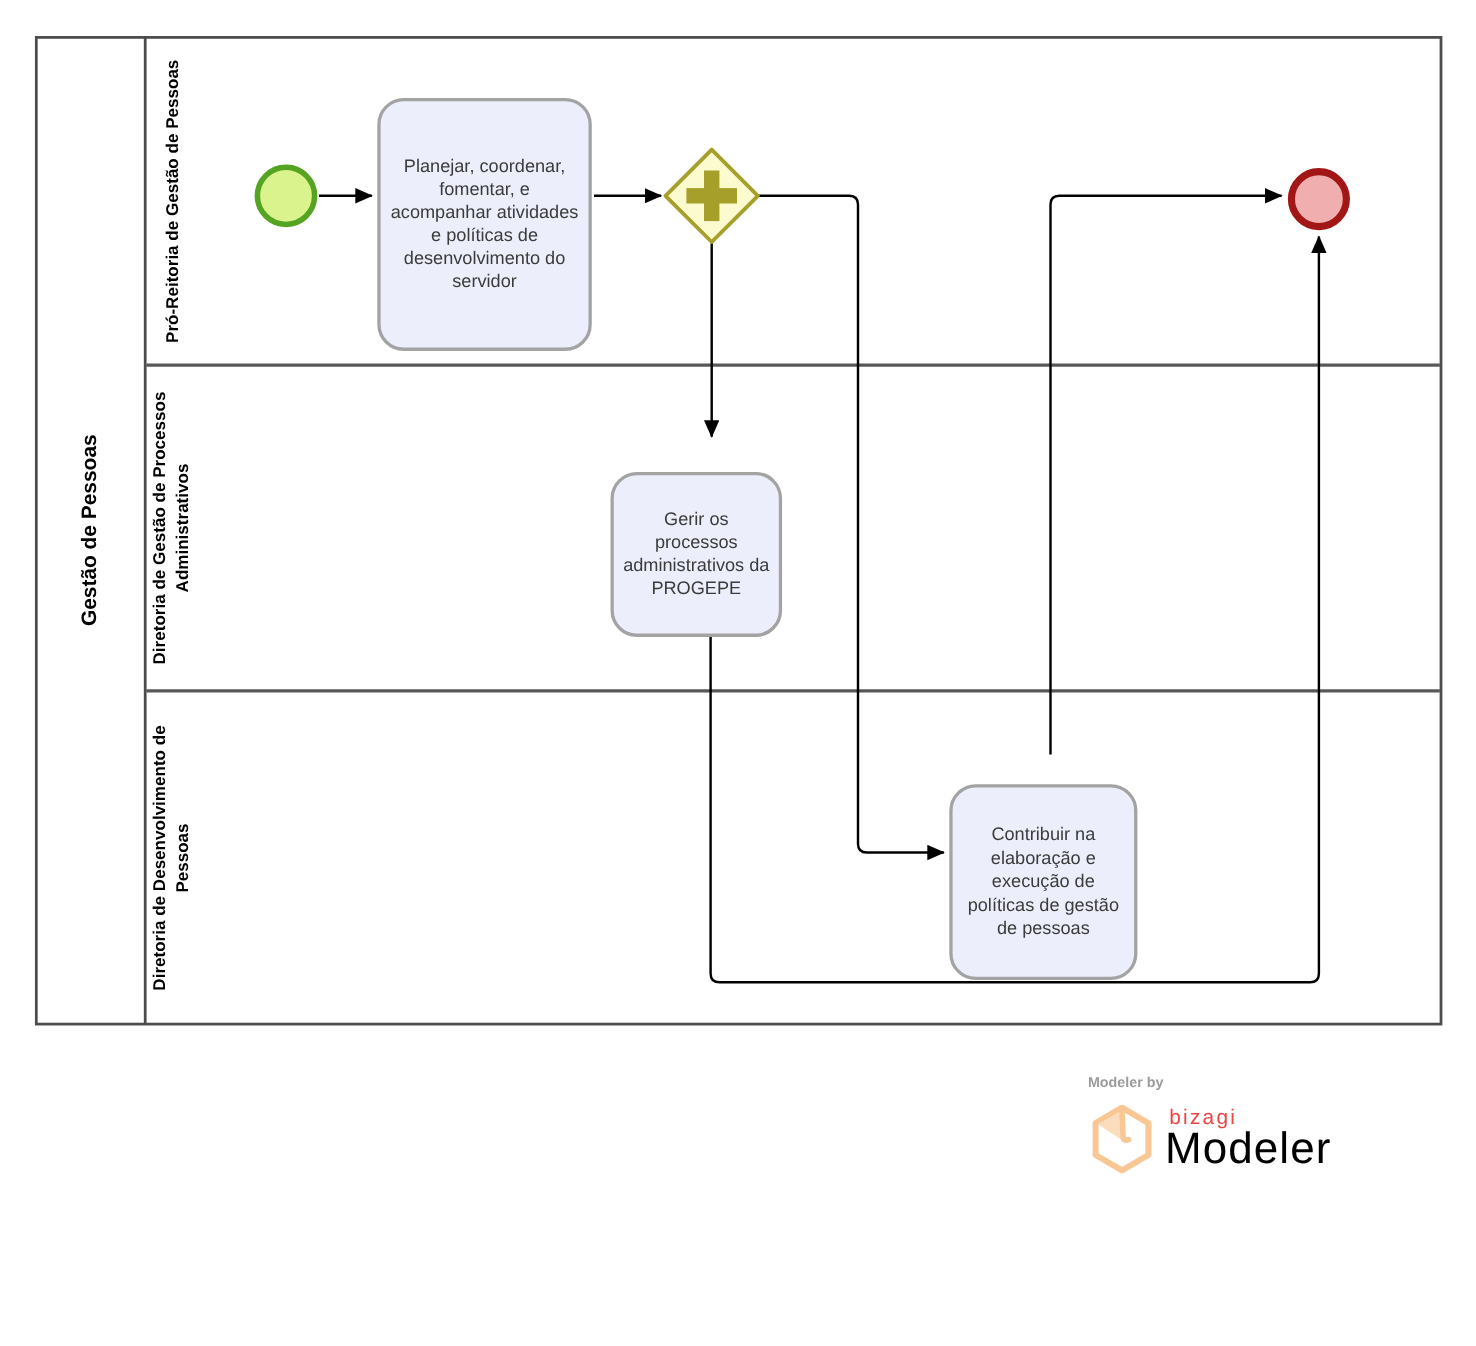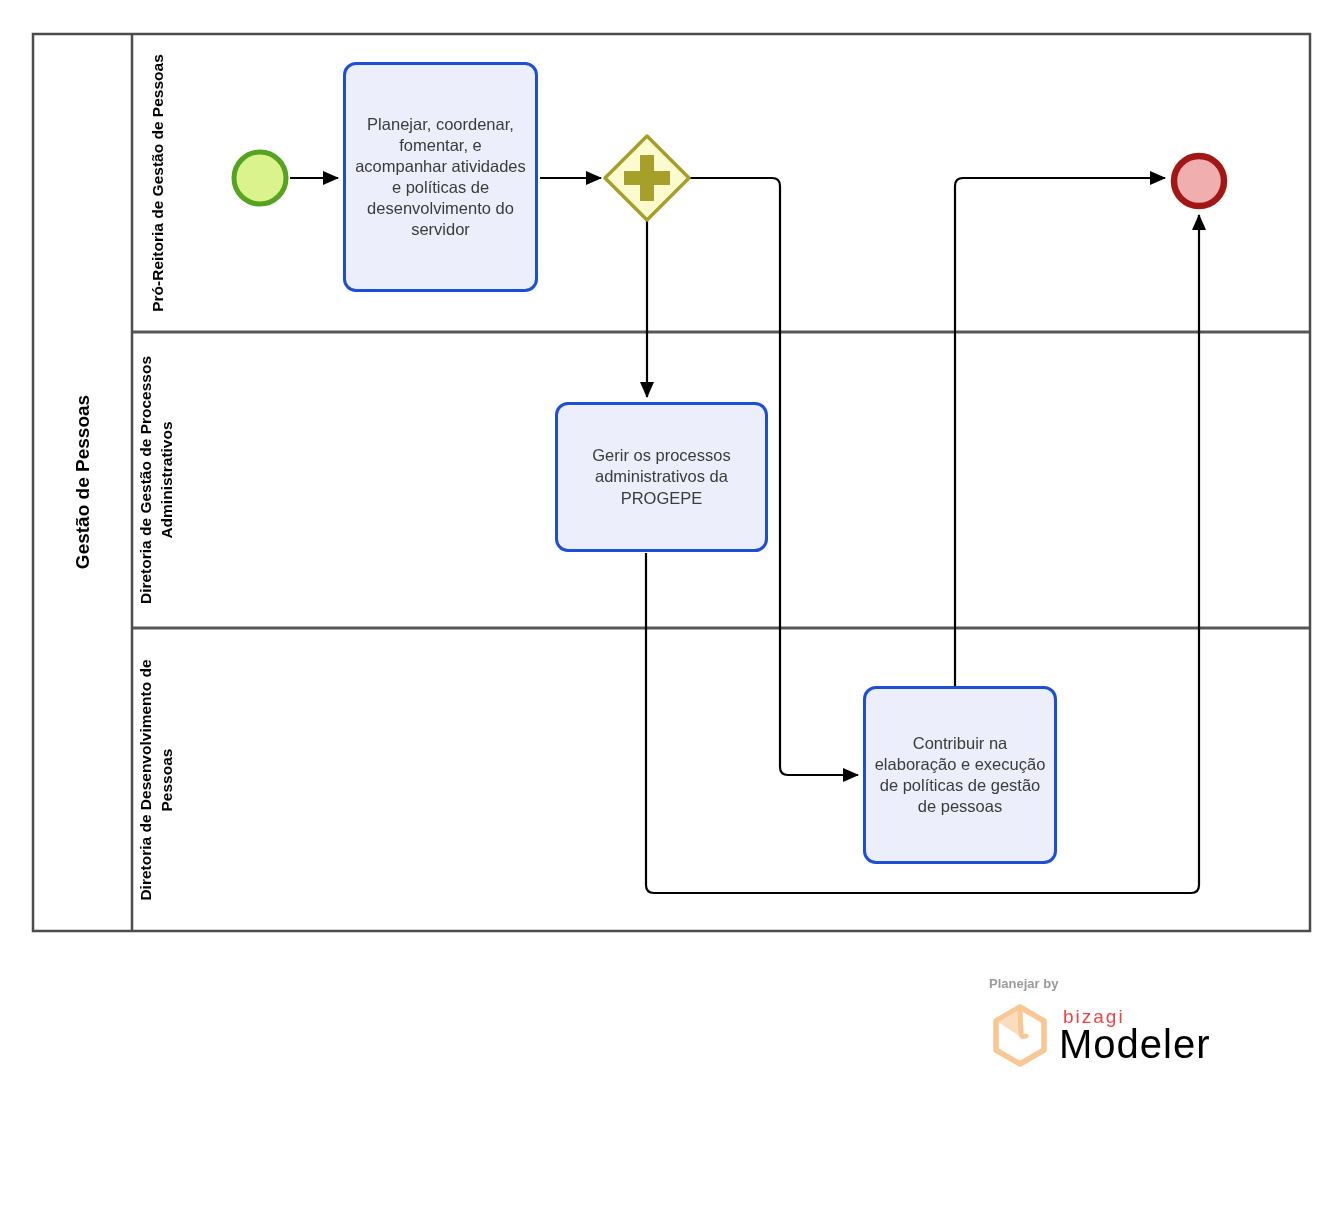--- a/index.html
+++ b/index.html
@@ -9,31 +9,32 @@
     background:#ffffff;
     font-family:"Liberation Sans", sans-serif;
     overflow:hidden;
   }
   .layer{position:absolute;left:0;top:0;}
   
   .task{
     position:absolute;
     box-sizing:border-box;
     background:#ECEFFB;
-    border:3px solid #1d4ed8;
-    border-radius:13px;
+    border:3px solid #a3a3a3;
+    border-radius:24px;
     display:flex;align-items:center;justify-content:center;
     text-align:center;
     color:#3B3B3B;
     font-size:16.5px;line-height:1.28;
     padding:6px 8px;
+    margin-top:27px;
   }
   #task-1{left:343px;top:62px;width:195px;height:230px;}
-  #task-2{left:555px;top:402px;width:213px;height:150px;}
-  #task-3{left:863px;top:686px;width:194px;height:178px;}
+  #task-2{left:555px;top:402px;width:156px;height:150px;}
+  #task-3{left:863px;top:686px;width:171px;height:178px;}
   
   .vlabel{
     position:absolute;
     display:flex;align-items:center;justify-content:center;
     text-align:center;
     transform:rotate(-90deg);
     font-weight:bold;color:#000;
   }
   #pool-title{left:-367px;top:465px;width:899px;height:34px;font-size:19px;}
   #lane-label-1{left:8px;top:160px;width:299px;height:46px;font-size:15.5px;line-height:1.35;}
@@ -92,21 +93,21 @@
   <div class="task" id="task-1">
     <span>Planejar, coordenar, fomentar, e acompanhar atividades e políticas de desenvolvimento do servidor</span>
   </div>
   <div class="task" id="task-2">
     <span>Gerir os processos administrativos da PROGEPE</span>
   </div>
   <div class="task" id="task-3">
     <span>Contribuir na elaboração e execução de políticas de gestão de pessoas</span>
   </div>
 
-  <div class="powered">Planejar by</div>
+  <div class="powered">Modeler by</div>
   <div class="hexwrap">
     <svg width="60" height="66" viewBox="0 0 60 66">
       <polygon points="30,4 54,18 54,47 30,61 6,47 6,18" fill="none" stroke="#F8C794" stroke-width="5.5" stroke-linejoin="round"></polygon>
       <polygon points="8,19 30,6 31,34" fill="#FBDDBE"></polygon>
       <path d="M 30 7 L 31 30 Q 31 35 36 33" fill="none" stroke="#F8C794" stroke-width="5" stroke-linecap="round"></path>
     </svg>
   </div>
   <div class="bizagi">bizagi</div>
   <div class="modeler">Modeler</div>
 

